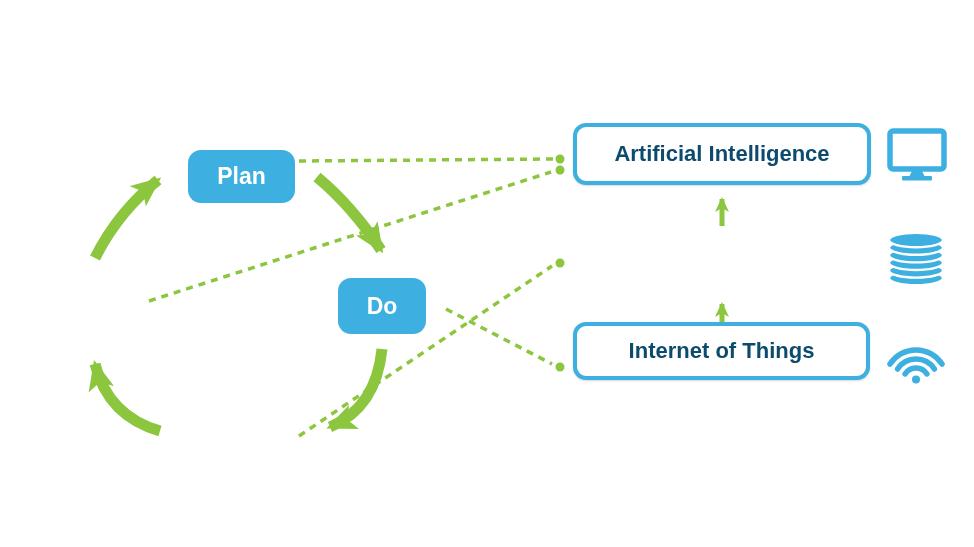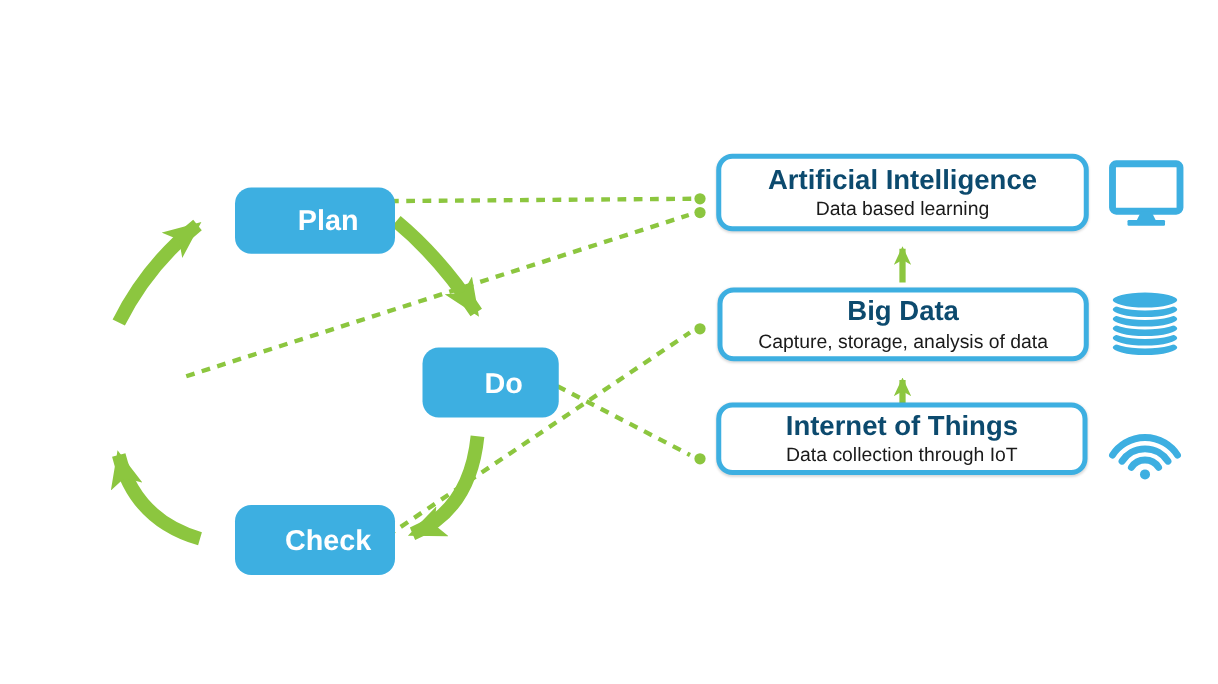--- a/index.html
+++ b/index.html
@@ -4,21 +4,21 @@
 <style>
   html,body{margin:0;padding:0;background:#ffffff;}
   .canvas{
     position:relative;width:974px;height:547px;background:#ffffff;overflow:hidden;
     font-family:"Liberation Sans", sans-serif;
   }
   .overlay{position:absolute;left:0;top:0;pointer-events:none;}
   .node{
     position:absolute;background:#3DAFE1;border-radius:13px;
     display:flex;align-items:center;justify-content:center;
-    color:#ffffff;font-weight:bold;font-size:23px;padding-left:21px;
+    color:#ffffff;font-weight:bold;font-size:23px;
   }
   .info-box{
     position:absolute;background:#ffffff;border:4.5px solid #3DAFE1;border-radius:13px;
     box-sizing:border-box;display:flex;flex-direction:column;align-items:center;justify-content:center;
     text-align:center;box-shadow:0 1px 2px rgba(0,0,0,0.15);
   }
   .ib-title{font-weight:bold;font-size:22px;color:#0c4a6e;line-height:1.3;}
   .ib-sub{font-size:15.5px;color:#1a1a1a;line-height:1.3;}
   .icon-wrap{position:absolute;}
 </style>
@@ -62,35 +62,26 @@
       <path d="M 722 331 L 722 304" marker-end="url(#headSmall)"></path>
     </g>
   </svg>
 
   <div class="node" style="left:188px;top:150px;width:107px;height:53px">
     <span>Plan</span>
   </div>
   <div class="node" style="left:338px;top:278px;width:88px;height:56px">
     <span>Do</span>
   </div>
-  <div class="node" style="left:188px;top:404px;width:107px;height:56px">
-    <span>Check</span>
-  </div>
 
   <div class="info-box" style="left:573px;top:123px;width:298px;height:62px">
     <div class="ib-title">Artificial Intelligence</div>
-    <div class="ib-sub">Data based learning</div>
-  </div>
-  <div class="info-box" style="left:574px;top:230px;width:297px;height:59px">
-    <div class="ib-title">Big Data</div>
-    <div class="ib-sub">Capture, storage, analysis of data</div>
   </div>
   <div class="info-box" style="left:573px;top:322px;width:297px;height:58px">
     <div class="ib-title">Internet of Things</div>
-    <div class="ib-sub">Data collection through IoT</div>
   </div>
 
   <div class="icon-wrap" style="left:886px;top:126px;width:62px;height:56px">
     <svg width="62" height="56" viewBox="0 0 62 56">
       <rect x="4" y="5" width="54" height="38" rx="3" fill="none" stroke="#3DAFE1" stroke-width="5.5"></rect>
       <polygon points="27,43 35,43 38.5,50 23.5,50" fill="#3DAFE1"></polygon>
       <rect x="16" y="50" width="30" height="4.5" rx="1" fill="#3DAFE1"></rect>
     </svg>
   </div>
   <div class="icon-wrap" style="left:886px;top:228px;width:60px;height:60px">

